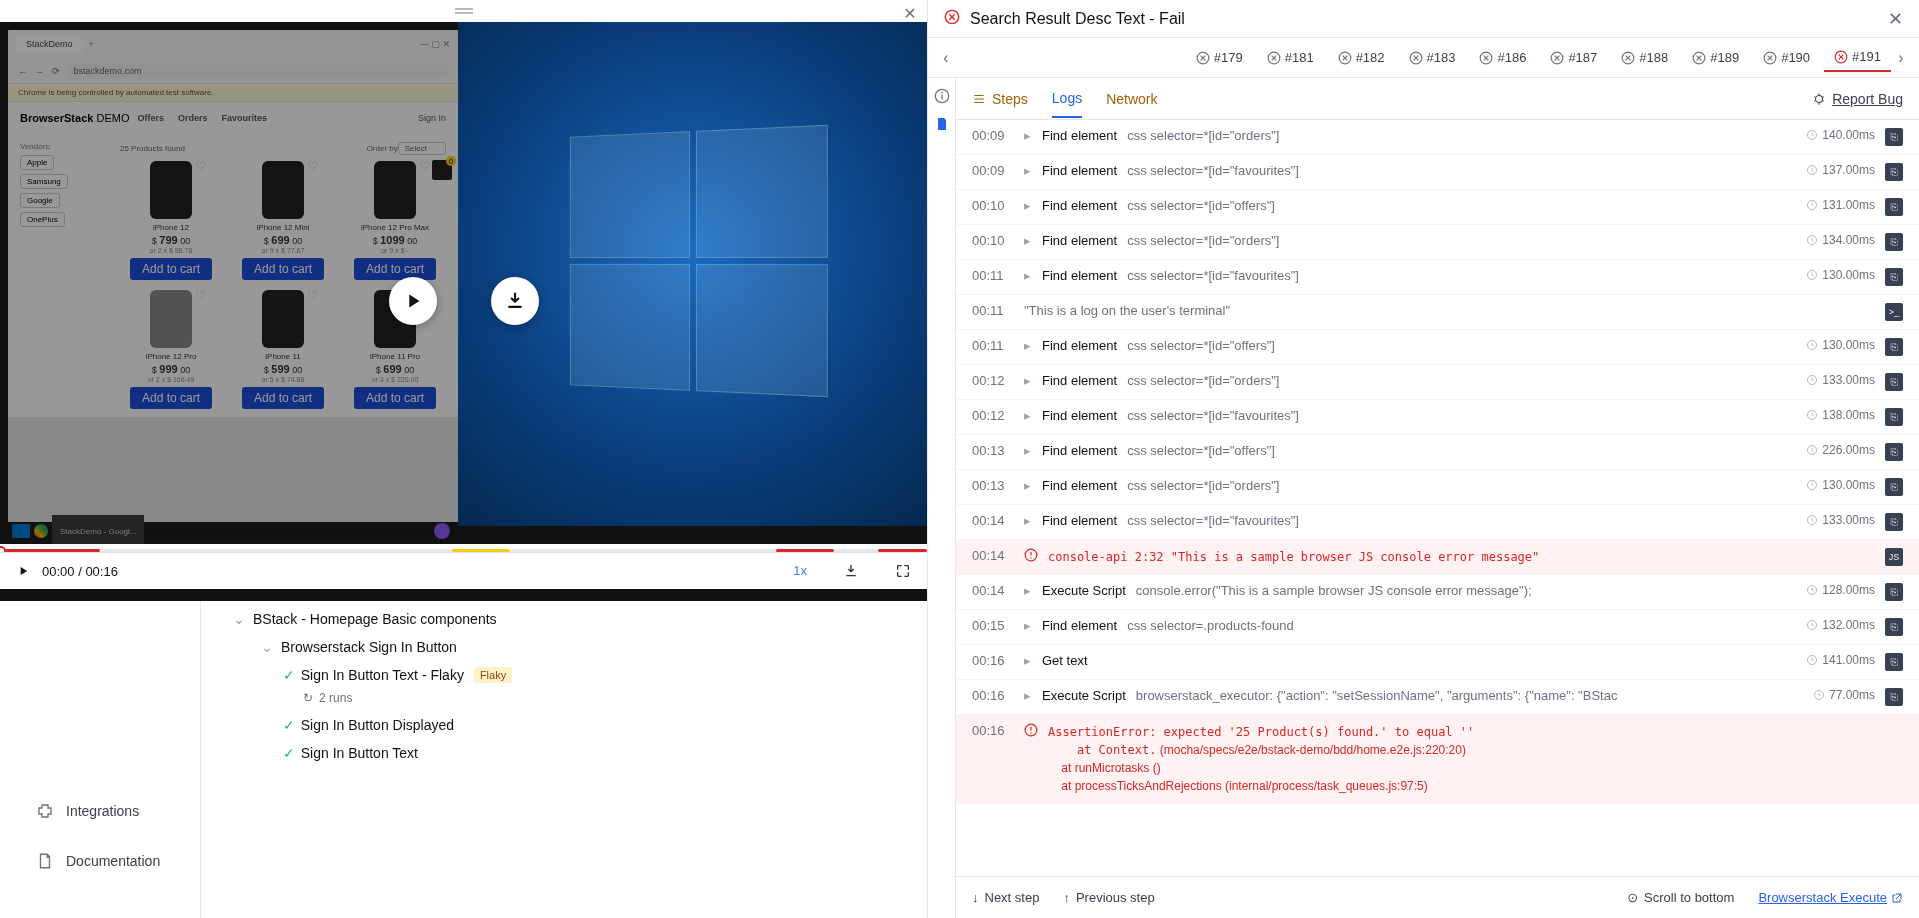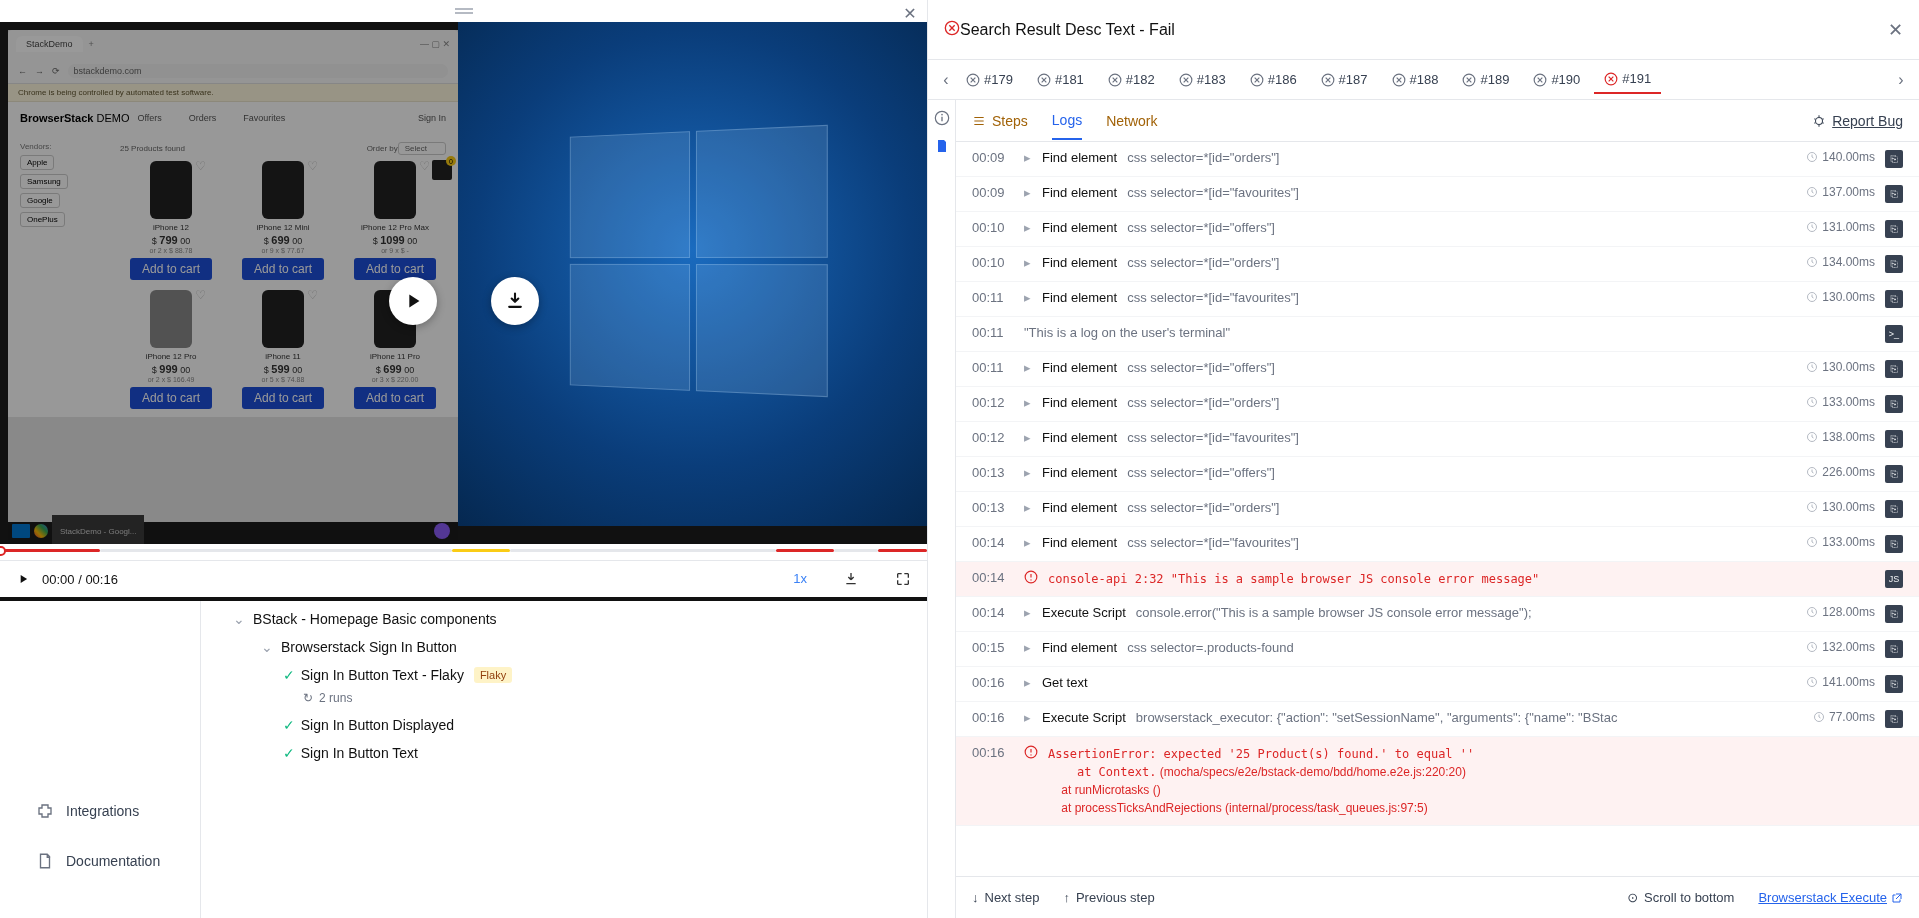--- a/index.html
+++ b/index.html
@@ -10,21 +10,21 @@
 .drag-handle { width: 24px; height: 12px; color: #6b7280; display: flex; align-items: center; justify-content: center; }
 .close-x { position: absolute; right: 8px; top: 4px; width: 18px; height: 18px; color: #6b7280; cursor: pointer; display: flex; align-items: center; justify-content: center; font-size: 16px; }
 .screenshot-bg { position: absolute; top: 22px; left: 0; right: 0; bottom: 57px; overflow: hidden; }
 .fake-browser { position: absolute; top: 8px; left: 8px; width: 450px; height: 510px; background: rgba(240,240,240,0.95); border-radius: 4px 4px 0 0; filter: brightness(0.6); }
 .fake-browser-tab { height: 28px; background: rgba(250,250,250,0.9); display: flex; align-items: center; padding: 0 8px; font-size: 9px; color: #444; }
 .fake-tab-chip { background: rgba(255,255,255,0.9); padding: 3px 10px; border-radius: 6px 6px 0 0; margin-right: 6px; }
 .fake-addrbar { height: 26px; background: rgba(250,250,250,0.95); display: flex; align-items: center; padding: 0 10px; gap: 8px; font-size: 9px; color: #666; border-bottom: 1px solid rgba(0,0,0,0.1); }
 .fake-notice { background: rgba(255,247,220,0.95); padding: 4px 10px; font-size: 8px; color: #5f5530; border-bottom: 1px solid rgba(0,0,0,0.08); }
 .fake-header { display: flex; align-items: center; padding: 10px 12px; background: rgba(255,255,255,0.95); }
 .fake-logo { font-weight: 600; font-size: 11px; margin-right: 8px; }
-.fake-nav { display: flex; gap: 27px; font-size: 9px; color: #555; }
+.fake-nav { display: flex; gap: 14px; font-size: 9px; color: #555; font-weight: bold; }
 .fake-signin { margin-left: auto; font-size: 9px; color: #555; }
 .fake-body { padding: 8px 12px; background: rgba(255,255,255,0.95); }
 .vendors { font-size: 8px; color: #777; margin-bottom: 4px; }
 .vendor-chips { display: flex; gap: 4px; flex-wrap: wrap; margin-bottom: 8px; }
 .vchip { border: 1px solid #ccc; border-radius: 3px; padding: 2px 6px; font-size: 8px; }
 .fake-topline { display: flex; justify-content: space-between; align-items: center; font-size: 8px; color: #666; padding: 0 0 6px; }
 .orderby { display: flex; align-items: center; }
 .ob-select { border: 1px solid #ccc; padding: 1px 18px 1px 6px; border-radius: 3px; position: relative; }
 .product-grid { display: grid; grid-template-columns: repeat(3, 1fr); gap: 10px; }
 .product { text-align: center; }
@@ -52,21 +52,21 @@
 .progress-track { position: relative; height: 12px; width: 100%; }
 .seg { position: absolute; top: 5px; height: 3px; border-radius: 2px; }
 .seg.red1 { left: 0; width: 100px; background: #dc2626; }
 .seg.gray { left: 100px; width: 352px; background: #e5e7eb; }
 .seg.yellow { left: 452px; width: 58px; background: #facc15; }
 .seg.gray2 { left: 510px; width: 266px; background: #e5e7eb; }
 .seg.red2 { left: 776px; width: 58px; background: #dc2626; }
 .seg.gray3 { left: 834px; width: 44px; background: #e5e7eb; }
 .seg.red3 { left: 878px; width: 49px; background: #dc2626; }
 .thumb { position: absolute; left: -4px; top: 2px; width: 10px; height: 10px; border: 2px solid #dc2626; background: #fff; border-radius: 50%; }
-.video-controls { position: absolute; bottom: 4px; left: 0; right: 0; height: 37px; background: #fff; display: flex; align-items: center; padding: 0 16px; gap: 12px; border-top: 1px solid #e5e7eb; }
+.video-controls { position: absolute; bottom: 12px; left: 0; right: 0; height: 37px; background: #fff; display: flex; align-items: center; padding: 0 16px; gap: 12px; border-top: 1px solid #e5e7eb; }
 .play-btn { width: 14px; height: 14px; cursor: pointer; }
 .time-display { font-size: 13px; color: #111; }
 .vc-right { margin-left: auto; display: flex; align-items: flex-start; gap: 36px; color: #3b82f6; }
 .vc-speed { font-size: 13px; cursor: pointer; }
 .vc-icon { width: 16px; height: 16px; cursor: pointer; }
 
 .below-video { flex: 1; display: flex; background: #fff; }
 .sidebar { width: 200px; padding: 20px 0; display: flex; flex-direction: column; gap: 16px; justify-content: flex-end; padding-bottom: 40px; }
 .sidebar-item { display: flex; align-items: center; gap: 12px; padding: 8px 36px; color: #374151; font-size: 14px; cursor: pointer; }
 .sidebar-icon { width: 18px; height: 18px; color: #6b7280; }
@@ -74,27 +74,27 @@
 .tree-row { display: flex; align-items: center; gap: 6px; padding: 6px 4px; font-size: 14px; color: #111; }
 .tree-chevron { color: #9ca3af; width: 14px; }
 .tree-indent-1 { padding-left: 20px; }
 .tree-indent-2 { padding-left: 48px; }
 .tree-indent-3 { padding-left: 70px; }
 .status-pass { color: #10b981; font-size: 14px; }
 .flaky-badge { background: #fef3c7; color: #92400e; font-size: 11px; padding: 2px 6px; border-radius: 3px; margin-left: 4px; }
 .runs-row { display: flex; align-items: center; gap: 6px; padding: 2px 4px 6px 90px; font-size: 12px; color: #6b7280; }
 
 .right-panel { flex: 1; border-left: 1px solid #e5e7eb; display: flex; flex-direction: column; }
-.rp-header { height: 60px; display: flex; align-items: center; padding: 0 16px; border-bottom: 1px solid #e5e7eb; }
+.rp-header { height: 38px; display: flex; align-items: center; padding: 0 16px; border-bottom: 1px solid #e5e7eb; gap: 10px; }
 .rp-title { font-size: 16px; color: #111; font-weight: 500; }
 .fail-icon { color: #dc2626; }
 .rp-close { margin-left: auto; cursor: pointer; color: #6b7280; font-size: 18px; }
 .rp-tabsbar { height: 40px; display: flex; align-items: center; padding: 0 8px; border-bottom: 1px solid #e5e7eb; position: relative; }
 .nav-arrow { width: 20px; color: #6b7280; cursor: pointer; display: flex; align-items: center; justify-content: center; }
-.run-tabs { display: flex; gap: 4px; overflow-x: auto; flex: 1; }
+.run-tabs { display: flex; gap: 4px; overflow-x: auto; flex: 1; justify-content: flex-end; }
 .run-tab { display: flex; align-items: center; gap: 4px; padding: 6px 10px; font-size: 13px; color: #374151; cursor: pointer; border-radius: 4px 4px 0 0; white-space: nowrap; }
 .run-tab.active { border-bottom: 2px solid #dc2626; background: #fff; }
 .tab-status-icon { width: 14px; height: 14px; }
 .rp-body { flex: 1; display: flex; overflow: hidden; }
 .rp-iconcol { width: 28px; border-right: 1px solid #e5e7eb; display: flex; flex-direction: column; align-items: center; padding-top: 10px; gap: 12px; color: #6b7280; }
 .rp-iconcol .icn { width: 16px; height: 16px; cursor: pointer; }
 .rp-iconcol .icn.active { color: #2563eb; }
 .rp-main { flex: 1; display: flex; flex-direction: column; }
 .rp-subtabs { height: 42px; display: flex; align-items: center; padding: 0 16px; gap: 24px; border-bottom: 1px solid #e5e7eb; font-size: 14px; }
 .subtab { color: #a16207; cursor: pointer; padding: 10px 0; display: flex; align-items: center; gap: 6px; }

